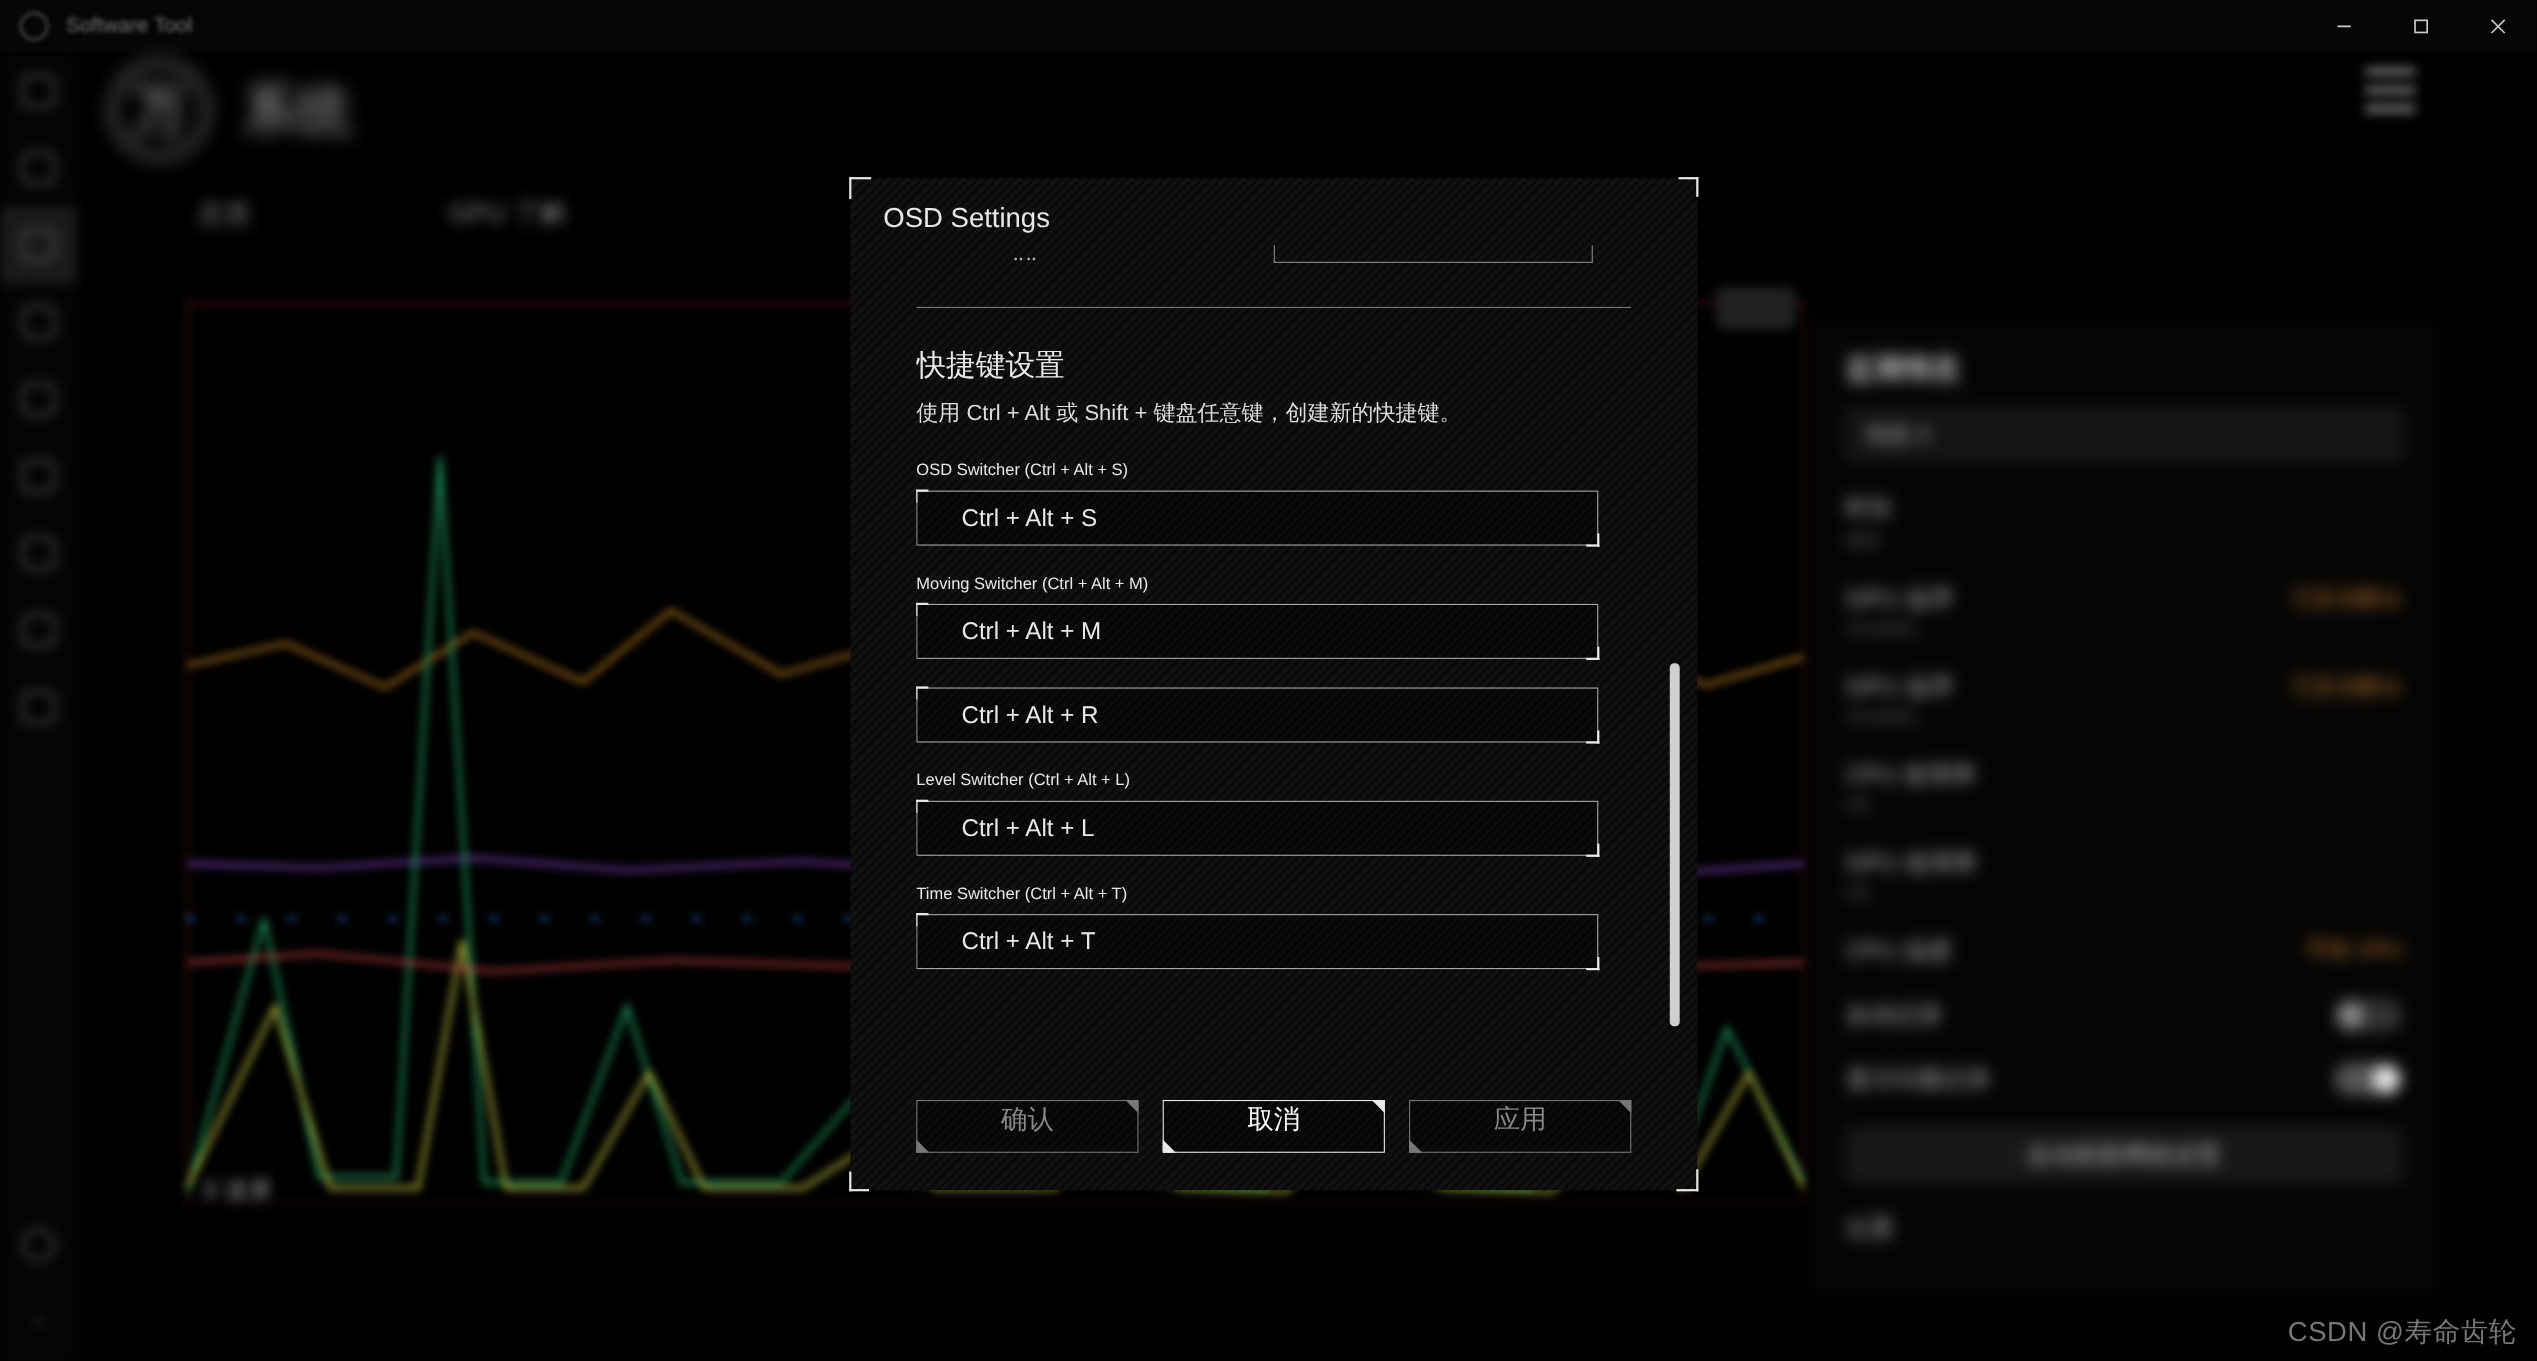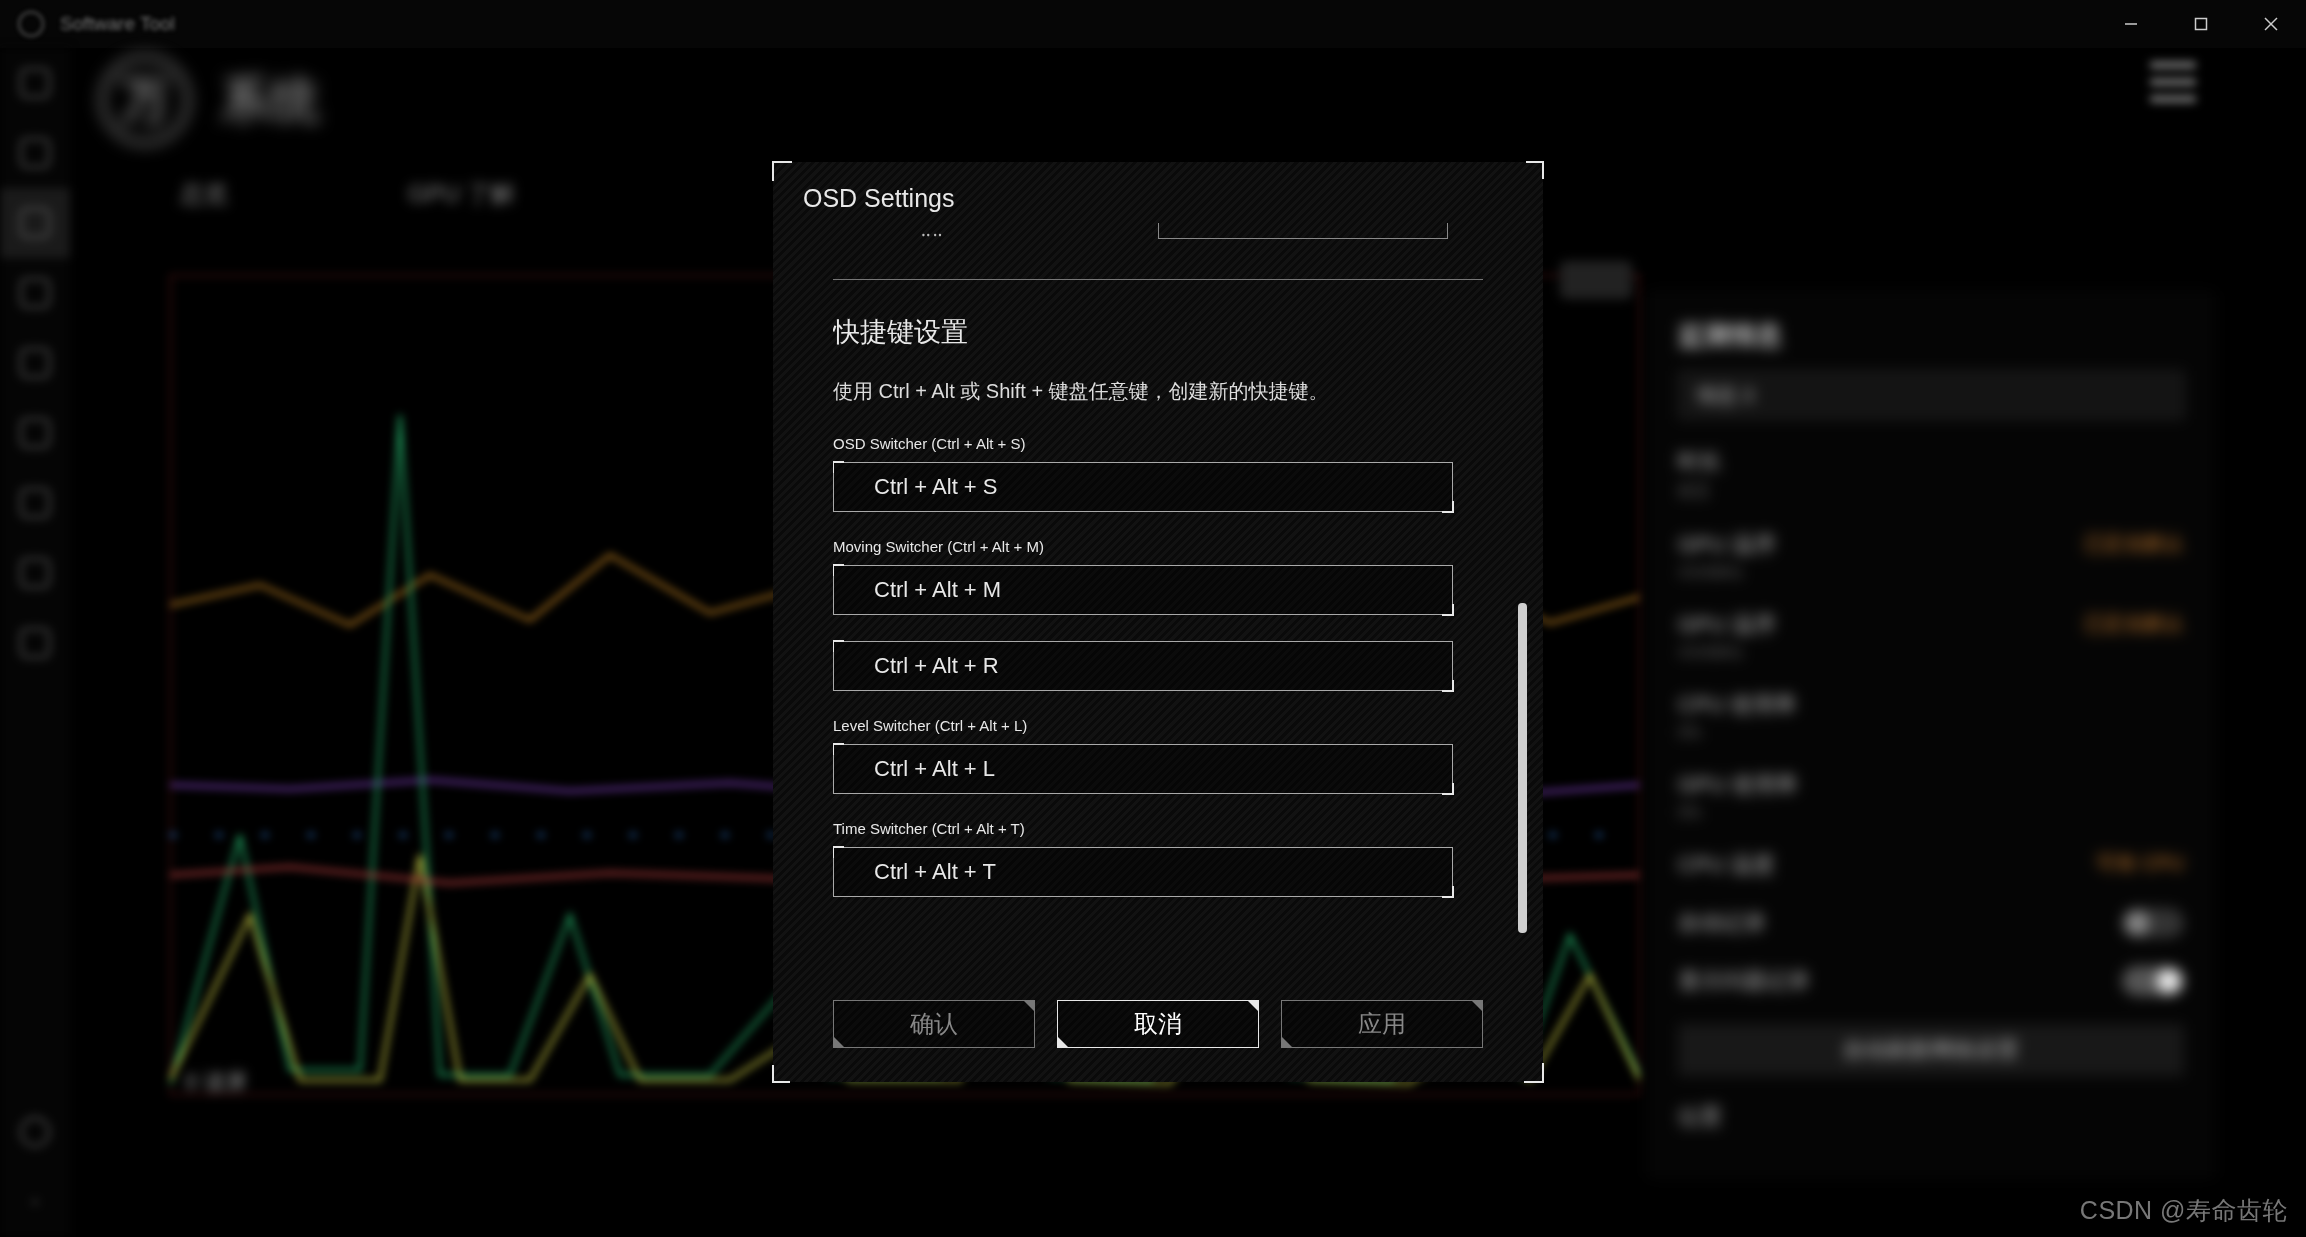--- a/index.html
+++ b/index.html
@@ -62,39 +62,39 @@
   .dlg-corner-bl  { bottom:-1px; left:-1px; border-right:none; border-top:none; }
 
   .dlg-title { padding:22px 30px 10px; font-size:25px; font-weight:400; }
   .dlg-body { position:relative; padding:0 60px 0 60px; }
   .dlg-scroll { height:700px; overflow:hidden; border-top:0; }
   .dlg-inner { position:relative; padding-top:6px; }
   .dlg-topbox { position:absolute; right:35px; top:-6px; width:290px; height:22px; border:1px solid #888; border-top:none; }
   .dlg-dots { position:absolute; left:88px; top:-6px; font-size:18px; letter-spacing:2px; color:#bbb; }
   .dlg-rule { border:0; border-top:1px solid #777; margin:50px 0 34px; }
 
-  .sec-title { font-size:27px; font-weight:400; margin-bottom:28px; }
+  .sec-title { font-size:27px; font-weight:400; margin-bottom:12px; }
   .sec-note  { font-size:20px; color:#ddd; margin-bottom:30px; }
   .fld-label { font-size:15px; margin-bottom:10px; }
 
   .fld-input-wrap { position:relative; width:620px; height:50px; margin-bottom:26px;border-radius:11px; }
   .fld-input { width:100%; height:100%; background:rgba(0,0,0,0.35); border:1px solid #a9a9a9; color:#e8e8e8;
                font-size:22px; padding:0 40px; outline:none; font-family:inherit; }
   .fld-input-wrap::before { content:""; position:absolute; top:-1px; left:-1px; width:10px; height:10px;
                border-top:2px solid #e8e8e8; border-left:2px solid #e8e8e8; }
   .fld-input-wrap::after  { content:""; position:absolute; bottom:-1px; right:-1px; width:10px; height:10px;
                border-bottom:2px solid #e8e8e8; border-right:2px solid #e8e8e8; }
 
   .dlg-scrollbar { position:absolute; right:16px; top:82px; width:9px; height:628px; background:transparent; }
   .dlg-sb-track { position:absolute; inset:0; }
   .dlg-sb-thumb { position:absolute; left:0; right:0; top:298px; height:330px; background:#cfcfcf; border-radius:4px; }
 
   .dlg-footer { position:absolute; left:60px; right:60px; bottom:34px; display:flex; gap:22px; }
   .dlg-btn { flex:1; height:48px; position:relative; background:rgba(0,0,0,0.35); border:1px solid #777;
-             display:flex; align-items:center; justify-content:center; font-size:24px; color:#888; cursor:pointer; }
+             display:flex; justify-content:center; font-size:24px; color:#888; cursor:pointer; }
   .dlg-btn::before { content:""; position:absolute; top:-1px; right:-1px; width:0; height:0;
                      border-left:12px solid transparent; border-top:12px solid #777; }
   .dlg-btn::after  { content:""; position:absolute; bottom:-1px; left:-1px; width:0; height:0;
                      border-right:12px solid transparent; border-bottom:12px solid #777; }
   .dlg-btn.primary { color:#fff; border-color:#e8e8e8; }
   .dlg-btn.primary::before { border-top-color:#e8e8e8; }
   .dlg-btn.primary::after  { border-bottom-color:#e8e8e8; }
 
   
   .watermark { position:absolute; right:18px; bottom:10px; font-size:25px; color:#777; letter-spacing:0.5px; }

